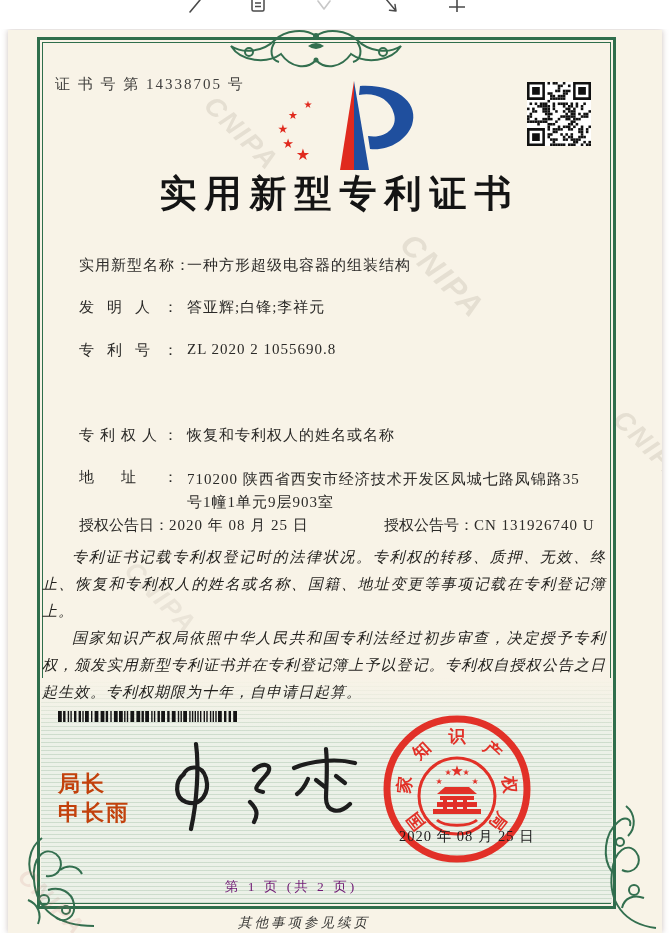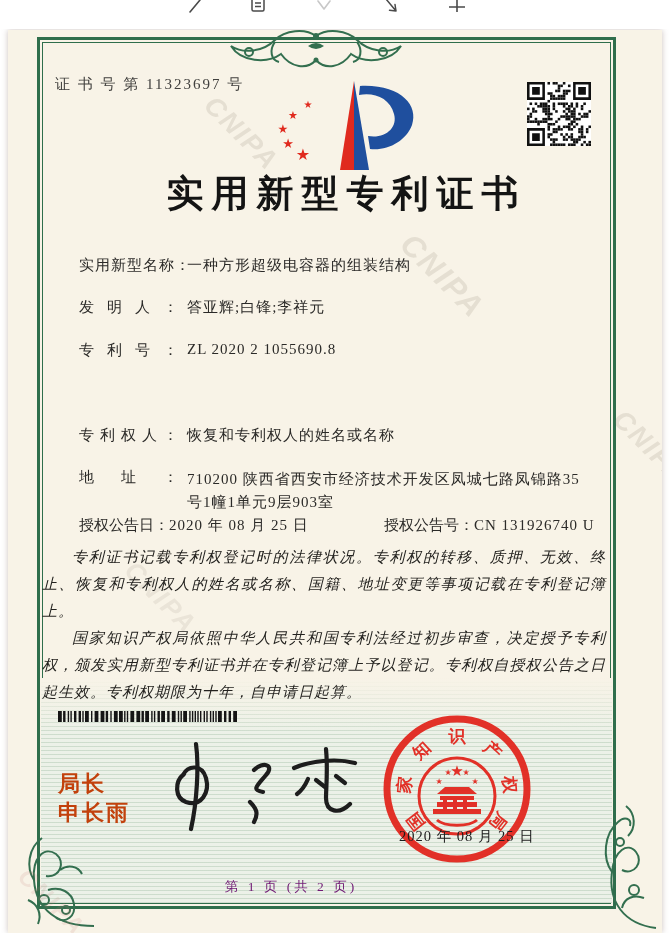--- a/index.html
+++ b/index.html
@@ -24,21 +24,21 @@
       repeating-linear-gradient(0deg, rgba(96,146,108,.22) 0 1px, rgba(238,243,234,0) 1px 4px),
       #ecf1e8;
   }
   .wm{
     position:absolute;font-family:"Liberation Sans","DejaVu Sans",sans-serif;
     font-weight:bold;font-style:italic;color:rgba(138,124,104,.17);
     transform:rotate(45deg);letter-spacing:2px;pointer-events:none;
   }
   .cert-no{position:absolute;left:47px;top:45px;font-size:15px;letter-spacing:2px;color:#41403e;}
   .title{
-    position:absolute;left:36px;top:139px;width:573px;text-align:center;padding-left:16px;
+    position:absolute;left:29px;top:139px;width:573px;text-align:center;padding-left:16px;
     font-size:37px;font-weight:bold;letter-spacing:8px;color:#141414;
   }
   .row{position:absolute;left:47px;font-size:15px;color:#2b2a28;white-space:nowrap;margin-left:24px;}
   .flabel{
     display:inline-block;width:100px;vertical-align:top;
     text-align:justify;text-align-last:justify;letter-spacing:1px;
   }
   .fvalue{display:inline-block;margin-left:8px;letter-spacing:1px;vertical-align:top;}
   .fvalue.wrap{white-space:normal;width:402px;line-height:23px;}
   .grant-right{position:absolute;left:305px;top:0;}
@@ -140,21 +140,21 @@
       </g>
     </svg>
   </div>
 
   <span class="wm" style="left:187px;top:88px;font-size:27px">CNIPA</span>
   <span class="wm" style="left:382px;top:228px;font-size:31px">CNIPA</span>
   <span class="wm" style="left:596px;top:402px;font-size:27px">CNIPA</span>
   <span class="wm" style="left:108px;top:552px;font-size:26px;color:rgba(138,124,104,.12)">CNIPA</span>
   <span class="wm" style="left:2px;top:858px;font-size:24px;color:rgba(190,120,110,.14)">CNIPA</span>
 
-  <div class="cert-no">证 书 号 第 11323697 号</div>
+  <div class="cert-no">证 书 号 第 14338705 号</div>
 
   <div class="orn" style="left:234px;top:48px">
     <svg width="178" height="98" viewBox="0 0 178 98">
       <g fill="#e02a1e">
         <polygon points="112,3 98,92 112,92"></polygon>
         <text x="66" y="30" font-size="10" text-anchor="middle">★</text>
         <text x="51" y="41" font-size="11" text-anchor="middle">★</text>
         <text x="41" y="55" font-size="12" text-anchor="middle">★</text>
         <text x="46" y="70" font-size="13" text-anchor="middle">★</text>
         <text x="61" y="82" font-size="16" text-anchor="middle">★</text>
@@ -495,14 +495,15 @@
             <rect x="71" y="86" width="4" height="9"></rect>
             <rect x="81" y="86" width="4" height="9"></rect>
         </g>
         <path d="M55 106 a22 9 0 0 0 40 0" fill="none" stroke="#e2231a" stroke-width="3"></path>
       </g>
     </svg>
   </div>
   <div class="seal-date">2020 年 08 月 25 日</div>
 
   <div class="page-info">第 1 页 (共 2 页)</div>
+  <div class="cont-note">其他事项参见续页</div>
 
 </div>
 
 </body></html>

